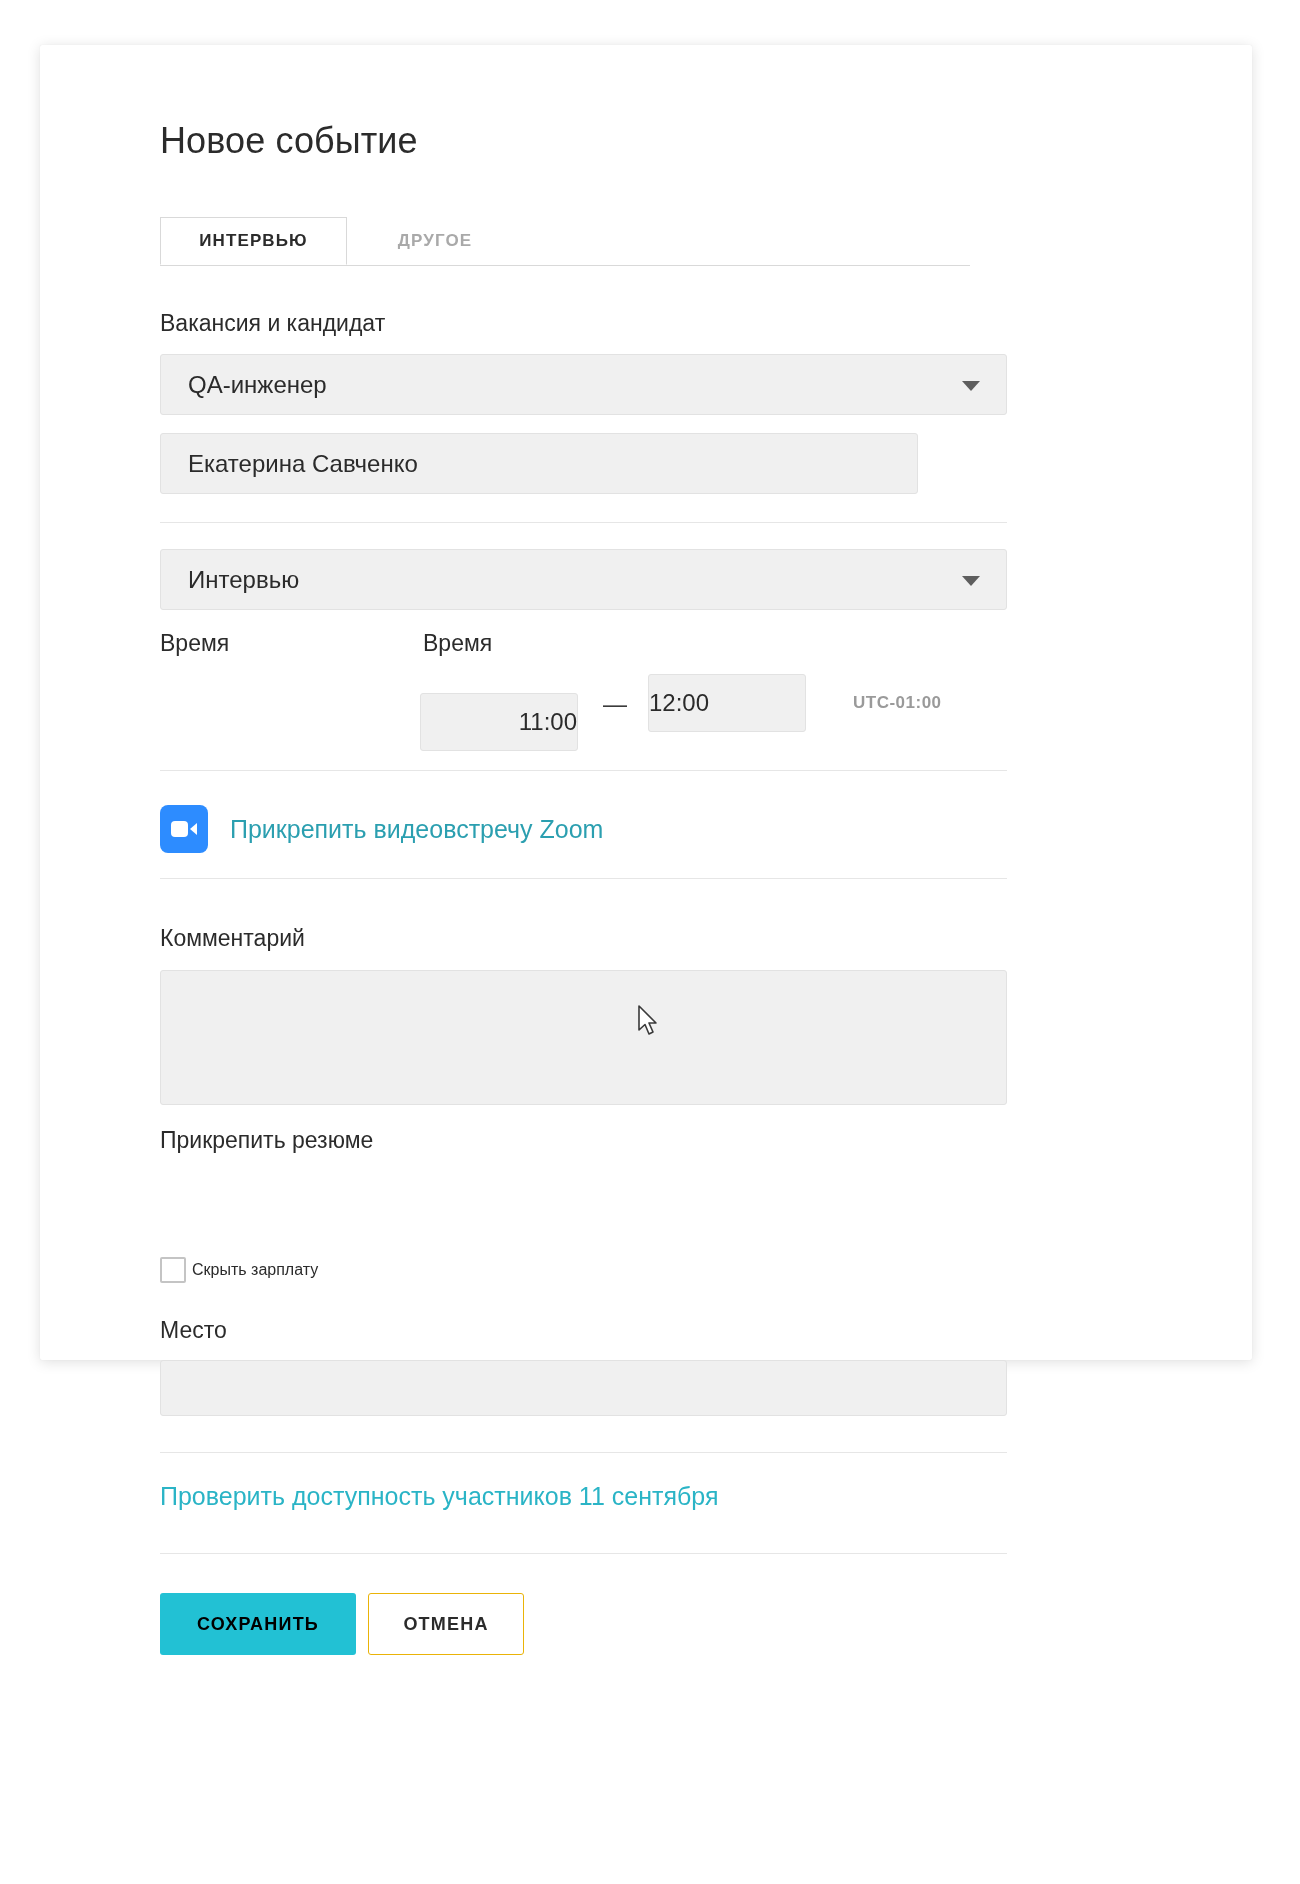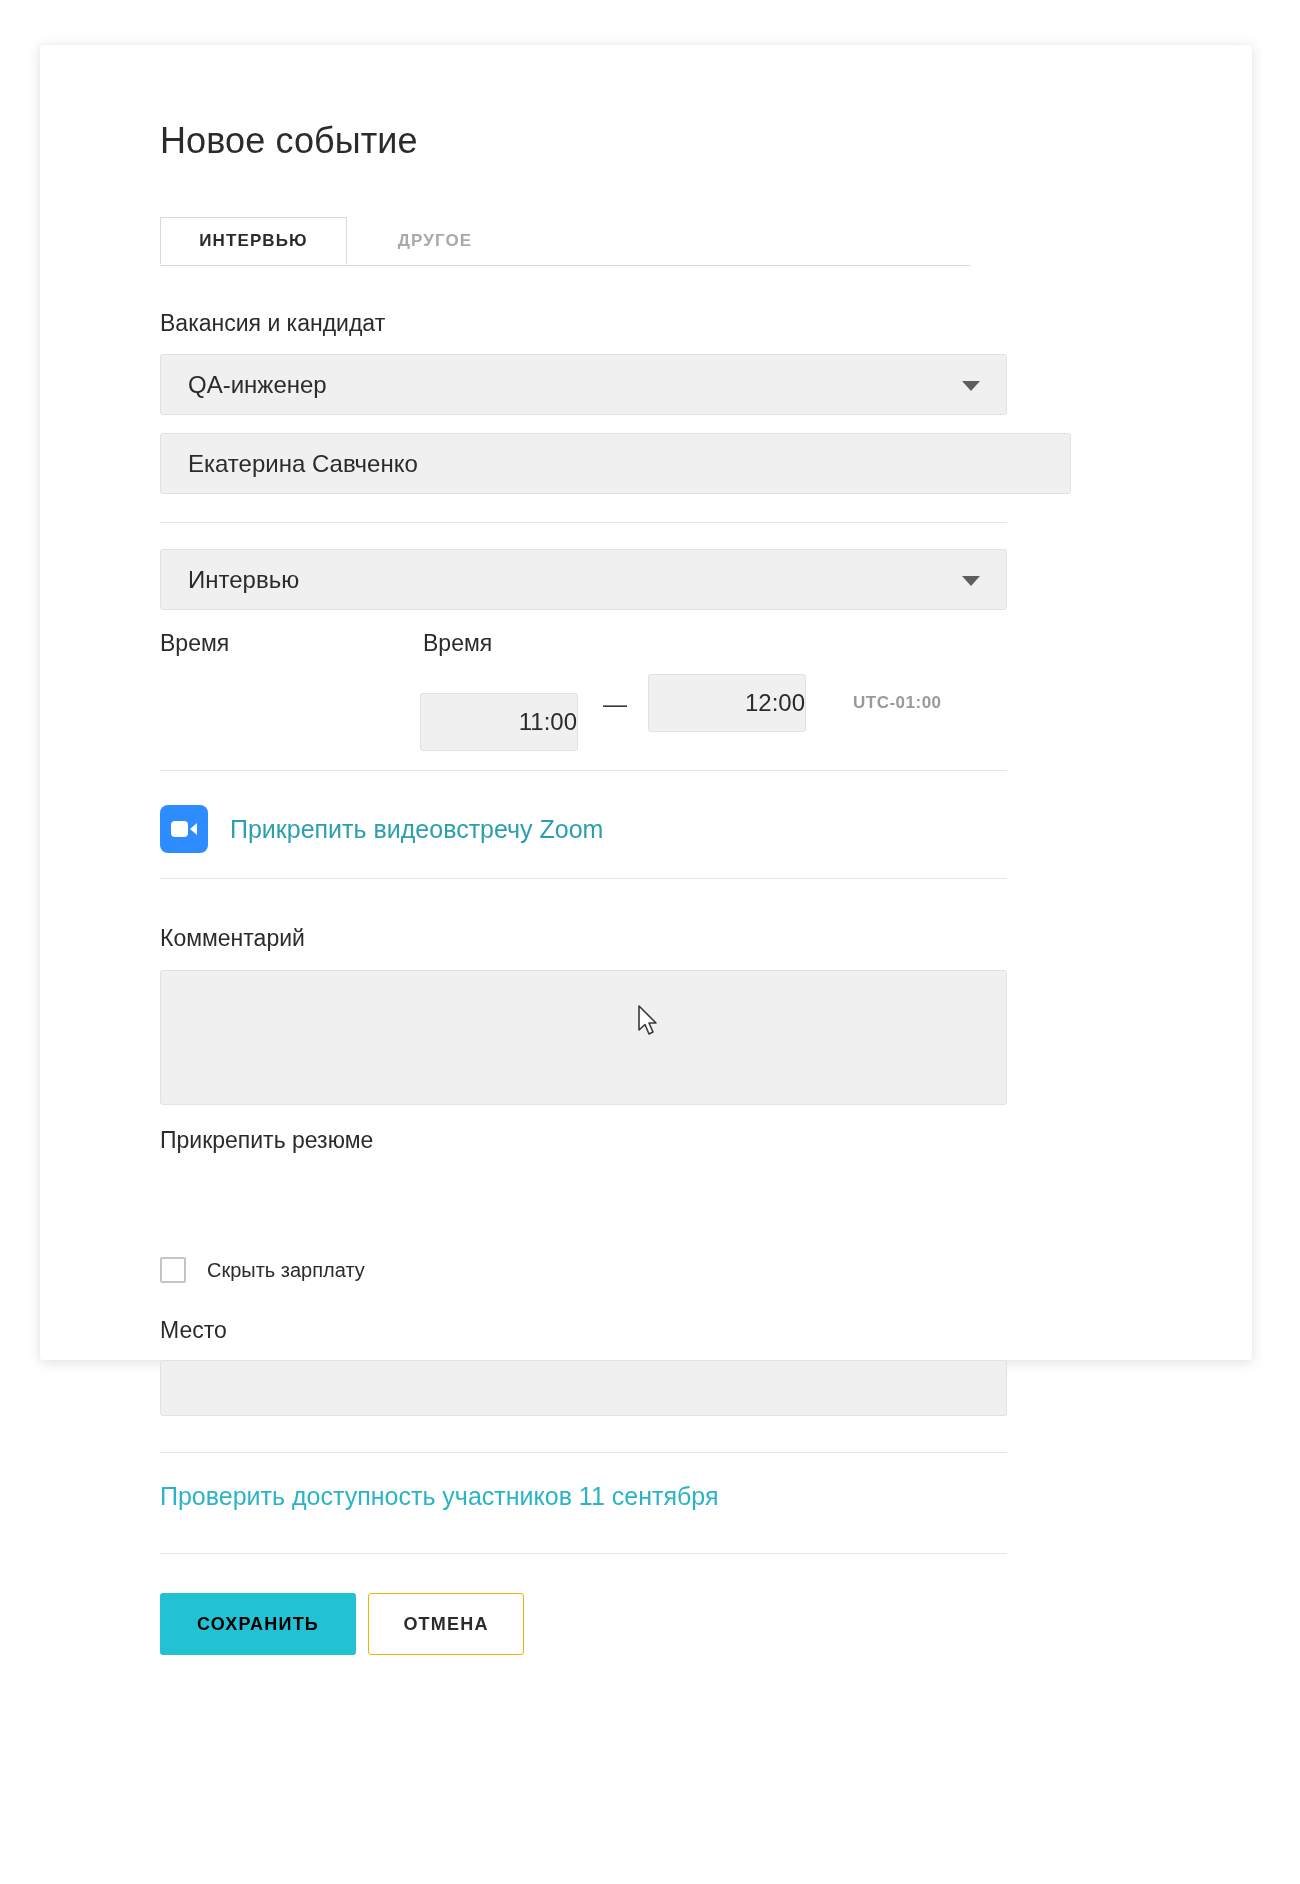--- a/index.html
+++ b/index.html
@@ -183,22 +183,22 @@
   }
   .checkbox {
     width: 26px;
     height: 26px;
     border: 2px solid #c4c4c4;
     background: #ffffff;
     border-radius: 2px;
     box-sizing: border-box;
   }
   .checkbox-label {
-    margin-left: 21px;
-    font-size: 20px;
+    margin-left: 6px;
+    font-size: 16px;
     color: #2b2b2b;
   }
 
   .link {
     position: absolute;
     left: 120px;
     top: 1437px;
     font-size: 25px;
     color: #2ab4c6;
     cursor: pointer;
@@ -260,42 +260,42 @@
       <div class="tab inactive">ДРУГОЕ</div>
     </div>
 
     <div class="field-label" style="left:120px; top:265px;">Вакансия и кандидат</div>
 
     <div class="select-box" style="left:120px; top:309px; width:847px; height:61px;">
       <span>QA-инженер</span>
       <span class="caret"></span>
     </div>
 
-    <div class="input-box" style="left:120px; top:388px; width:911px; height:61px;">
+    <div class="input-box" style="left:120px; top:388px; width:758px; height:61px;">
       <span>Екатерина Савченко</span>
     </div>
 
     <div class="divider" style="top:477px;"></div>
 
     <div class="select-box" style="left:120px; top:504px; width:847px; height:61px;">
       <span>Интервью</span>
       <span class="caret"></span>
     </div>
 
     <div class="field-label" style="left:120px; top:585px;">Время</div>
     <div class="field-label" style="left:383px; top:585px;">Время</div>
 
 
     <div class="input-box" style="left:380px; top:629px; width:158px; height:58px; justify-content:flex-end; padding-left:0;margin-top:19px;">
       <span>11:00</span>
     </div>
 
     <div class="dash" style="left:563px; top:645px;">—</div>
 
-    <div class="input-box" style="left:608px; top:629px; width:158px; height:58px; justify-content:flex-end; padding-left:0;">
+    <div class="input-box" style="left:608px; top:629px; width:158px; height:58px; justify-content:flex-start; padding-left:0;">
       <span>12:00</span>
     </div>
 
     <div class="utc" style="left:813px; top:648px;">UTC-01:00</div>
 
     <div class="divider" style="top:725px;"></div>
 
     <div class="zoom-row">
       <span class="zoom-icon">
         <svg width="26" height="18" viewBox="0 0 26 18">

